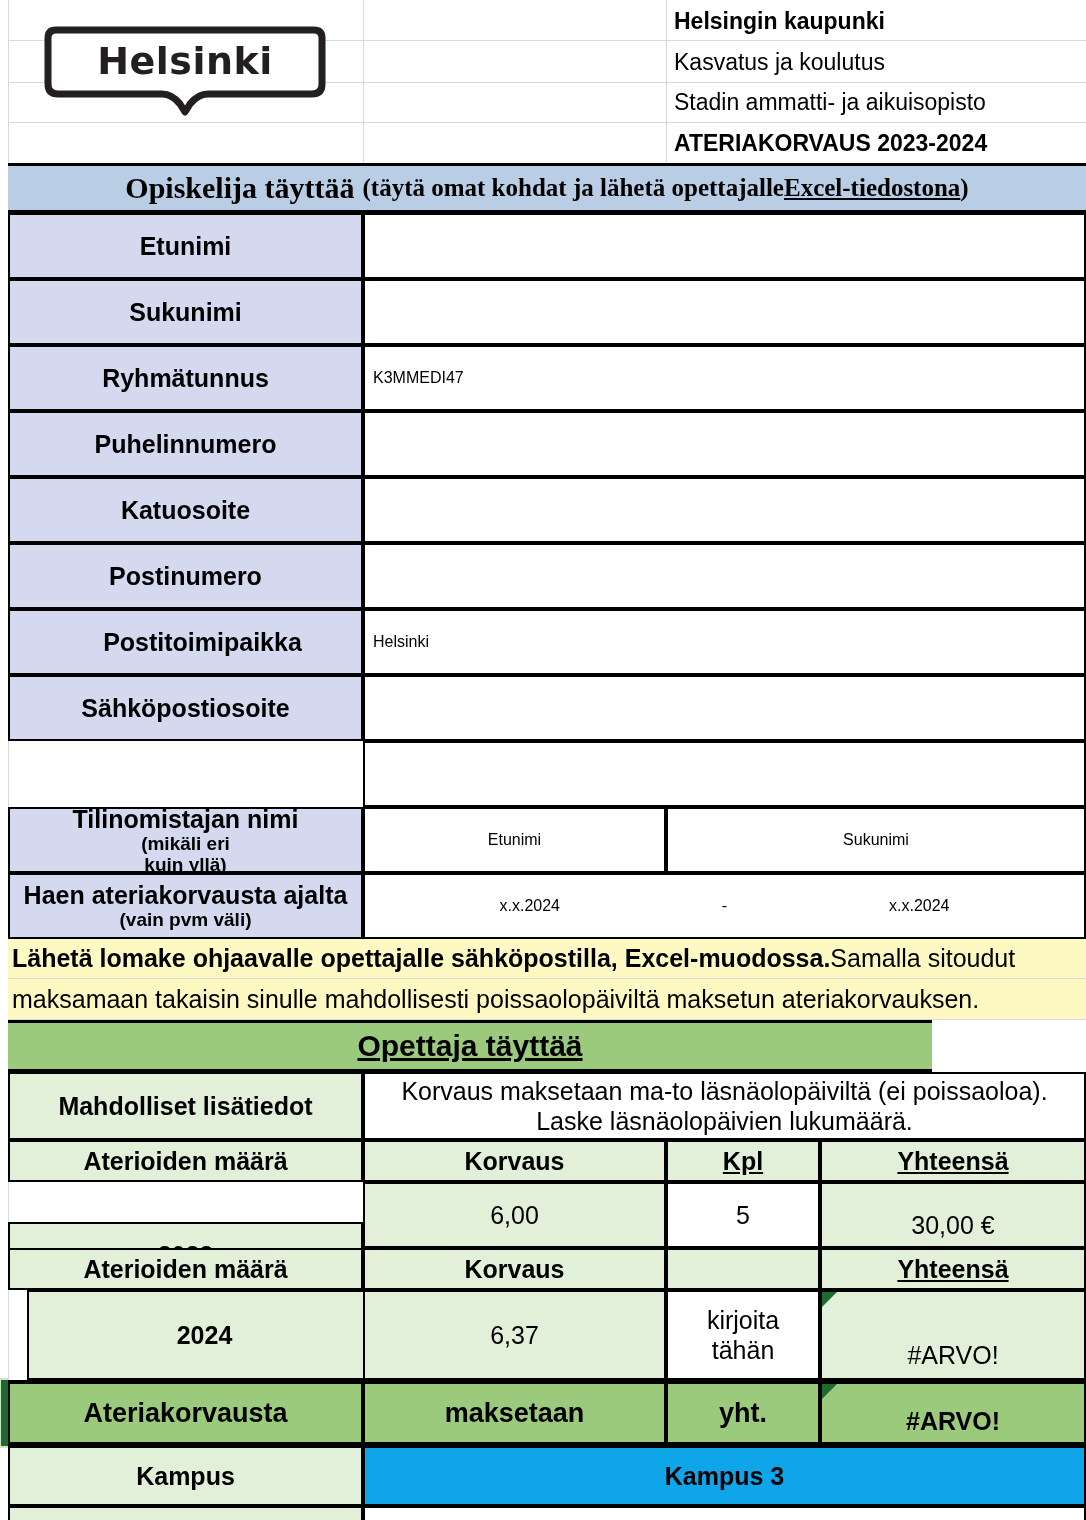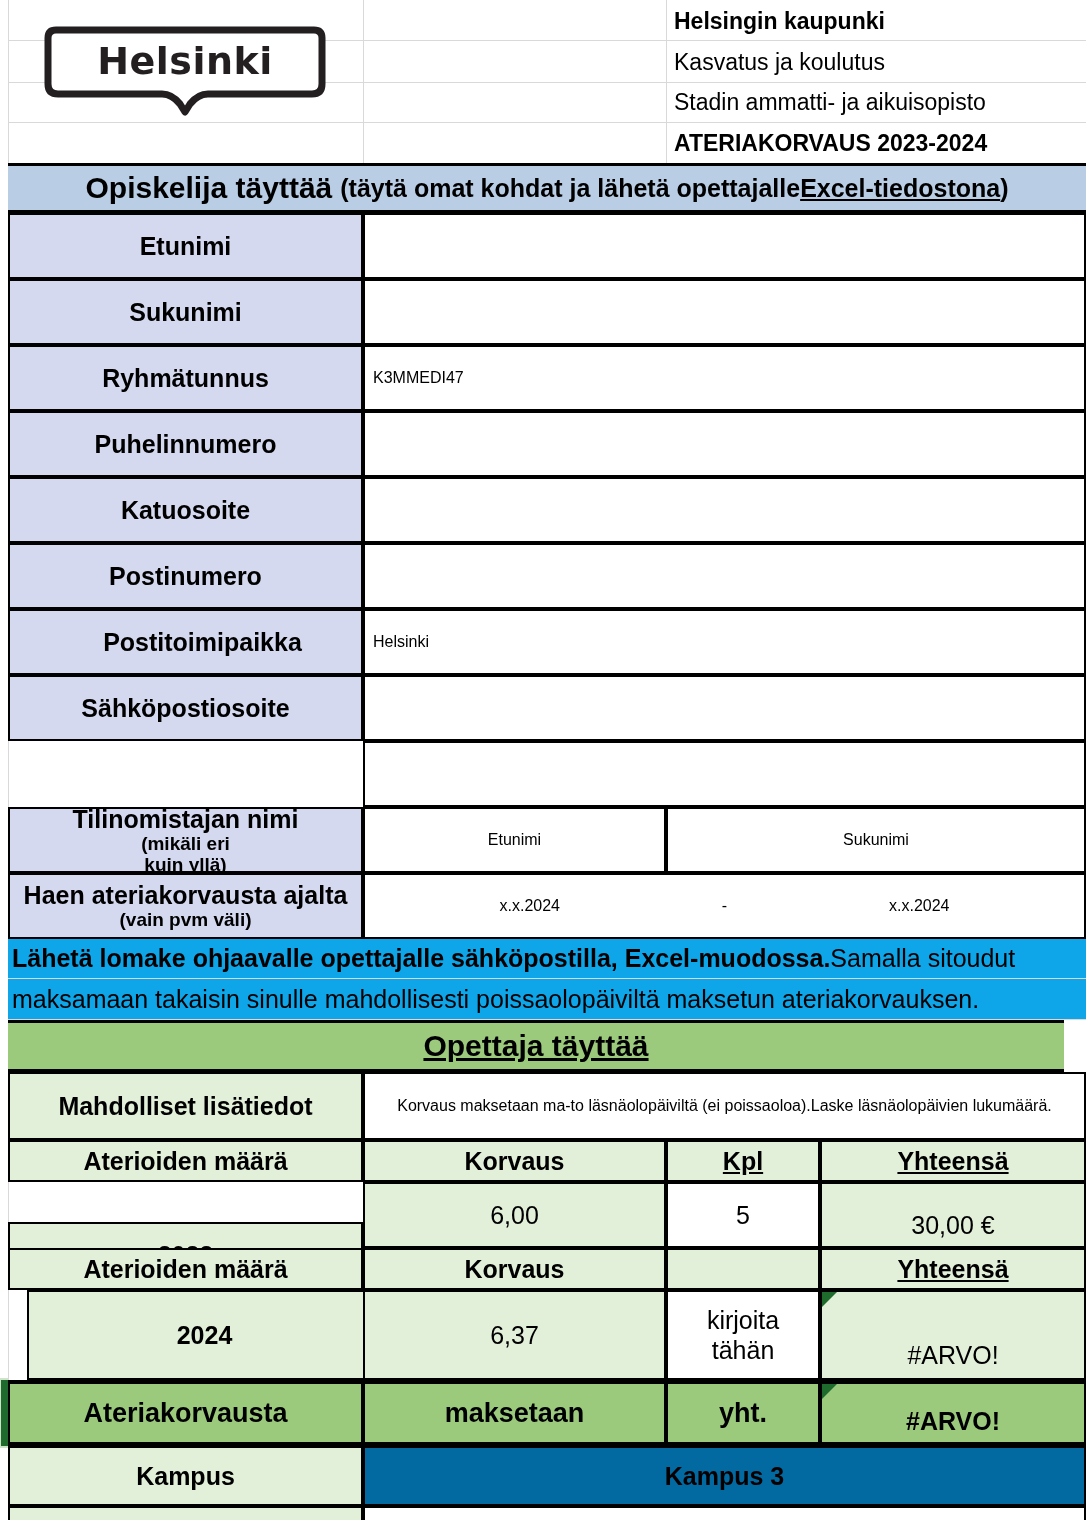--- a/index.html
+++ b/index.html
@@ -108,21 +108,21 @@
     font-size: 16px;
   }
 
   
   .freetext {
     position: absolute;
     box-sizing: border-box;
     display: flex;
     align-items: center;
     font-size: 25px;
-    background: #0ea5e9;
+    background: #fef9c3;
     border-bottom: 1px solid #d9d9d9;
     padding-left: 4px;
     white-space: nowrap;
   }
 
   
   .g-lbl {
     background: #e2efd9;
     border: 2px solid #000;
     font-weight: bold;
@@ -148,21 +148,21 @@
   }
   .g-dark {
     background: #9cca7d;
     border: 2px solid #000;
     font-weight: bold;
     font-size: 27px;
     justify-content: center;
     text-align: center;
   }
   .g-bold-center {
-    background: #0369a1;
+    background: #0ea5e9;
     border: 2px solid #000;
     font-weight: bold;
     font-size: 25px;
     justify-content: center;
     text-align: center;
   }
 
   
   .err-tri {
     position: absolute;
@@ -212,21 +212,21 @@
       <path d="M8 16 Q8 8 16 8 L274 8 Q282 8 282 16 L282 62 Q282 72 272 72 L168 72 Q158 72 150 82 L145 90 L140 82 Q132 72 122 72 L18 72 Q8 72 8 62 Z" fill="#ffffff" stroke="#231f20" stroke-width="7" stroke-linejoin="round"></path>
       <text x="145" y="52" font-family="&quot;DejaVu Sans&quot;, sans-serif" font-size="38" font-weight="bold" fill="#231f20" text-anchor="middle" letter-spacing="0.5">Helsinki</text>
     </svg>
   </div>
 
   <div class="hdr-text hdr-bold" style="left:668px; top:2px; width:416px; height:38px;">Helsingin kaupunki</div>
   <div class="hdr-text" style="left:668px; top:42px; width:416px; height:40px;">Kasvatus ja koulutus</div>
   <div class="hdr-text" style="left:668px; top:83px; width:416px; height:39px;">Stadin ammatti- ja aikuisopisto</div>
   <div class="hdr-text hdr-bold" style="left:668px; top:124px; width:416px; height:39px;">ATERIAKORVAUS 2023-2024</div>
 
-  <div class="banner banner-blue" style="left:8px; top:163px; width:1078px; height:50px;">
+  <div class="banner banner-blue" style="left:8px; top:163px; width:1078px; height:50px;font-family:Liberation Serif, serif;">
     <span class="banner-title-big">Opiskelija täyttää</span>
     <span class="banner-sub" style="margin-left:8px;">(täytä  omat kohdat ja lähetä opettajalle </span>
     <span class="banner-sub u">Excel-tiedostona</span>
     <span class="banner-sub">)</span>
   </div>
 
   <div class="cell lbl" style="left:8px; top:213px; width:355px; height:66px;">Etunimi</div>
   <div class="cell val c-left" style="left:363px; top:213px; width:723px; height:66px;"></div>
 
   <div class="cell lbl" style="left:8px; top:279px; width:355px; height:66px;">Sukunimi</div>
@@ -269,26 +269,26 @@
     <div style="width:60px; text-align:center;">-</div>
     <div style="flex:1; text-align:center;">x.x.2024</div>
   </div>
 
   <div class="freetext" style="left:8px; top:939px; width:1078px; height:40px;">
     <span style="font-weight:bold;">Lähetä lomake ohjaavalle opettajalle sähköpostilla, Excel-muodossa.</span>
       <span> Samalla sitoudut</span>
   </div>
   <div class="freetext" style="left:8px; top:979px; width:1078px; height:41px;">maksamaan takaisin sinulle mahdollisesti poissaolopäiviltä maksetun ateriakorvauksen.</div>
 
-  <div class="banner banner-green" style="left:8px; top:1020px; width:1056px; height:52px;">
+  <div class="banner banner-green" style="left:8px; top:1020px; width:924px; height:52px;">
     <span class="banner-title-big u">Opettaja täyttää</span>
   </div>
 
   <div class="cell g-lbl" style="left:8px; top:1072px; width:355px; height:68px;">Mahdolliset lisätiedot</div>
-  <div class="cell g-white" style="left:363px; top:1072px; width:723px; height:68px; flex-direction:row; font-size:16px;">
+  <div class="cell g-white" style="left:363px; top:1072px; width:723px; height:68px; flex-direction:column; font-size:25px;">
     <span>Korvaus maksetaan ma-to läsnäolopäiviltä (ei poissaoloa).</span>
     <span>Laske läsnäolopäivien lukumäärä.</span>
   </div>
 
   <div class="cell g-lbl" style="left:8px; top:1140px; width:355px; height:42px;">Aterioiden määrä</div>
   <div class="cell g-lbl" style="left:363px; top:1140px; width:303px; height:42px;">Korvaus</div>
   <div class="cell g-lbl" style="left:666px; top:1140px; width:154px; height:42px;">
     <span class="u">Kpl</span>
   </div>
   <div class="cell g-lbl" style="left:820px; top:1140px; width:266px; height:42px;">

